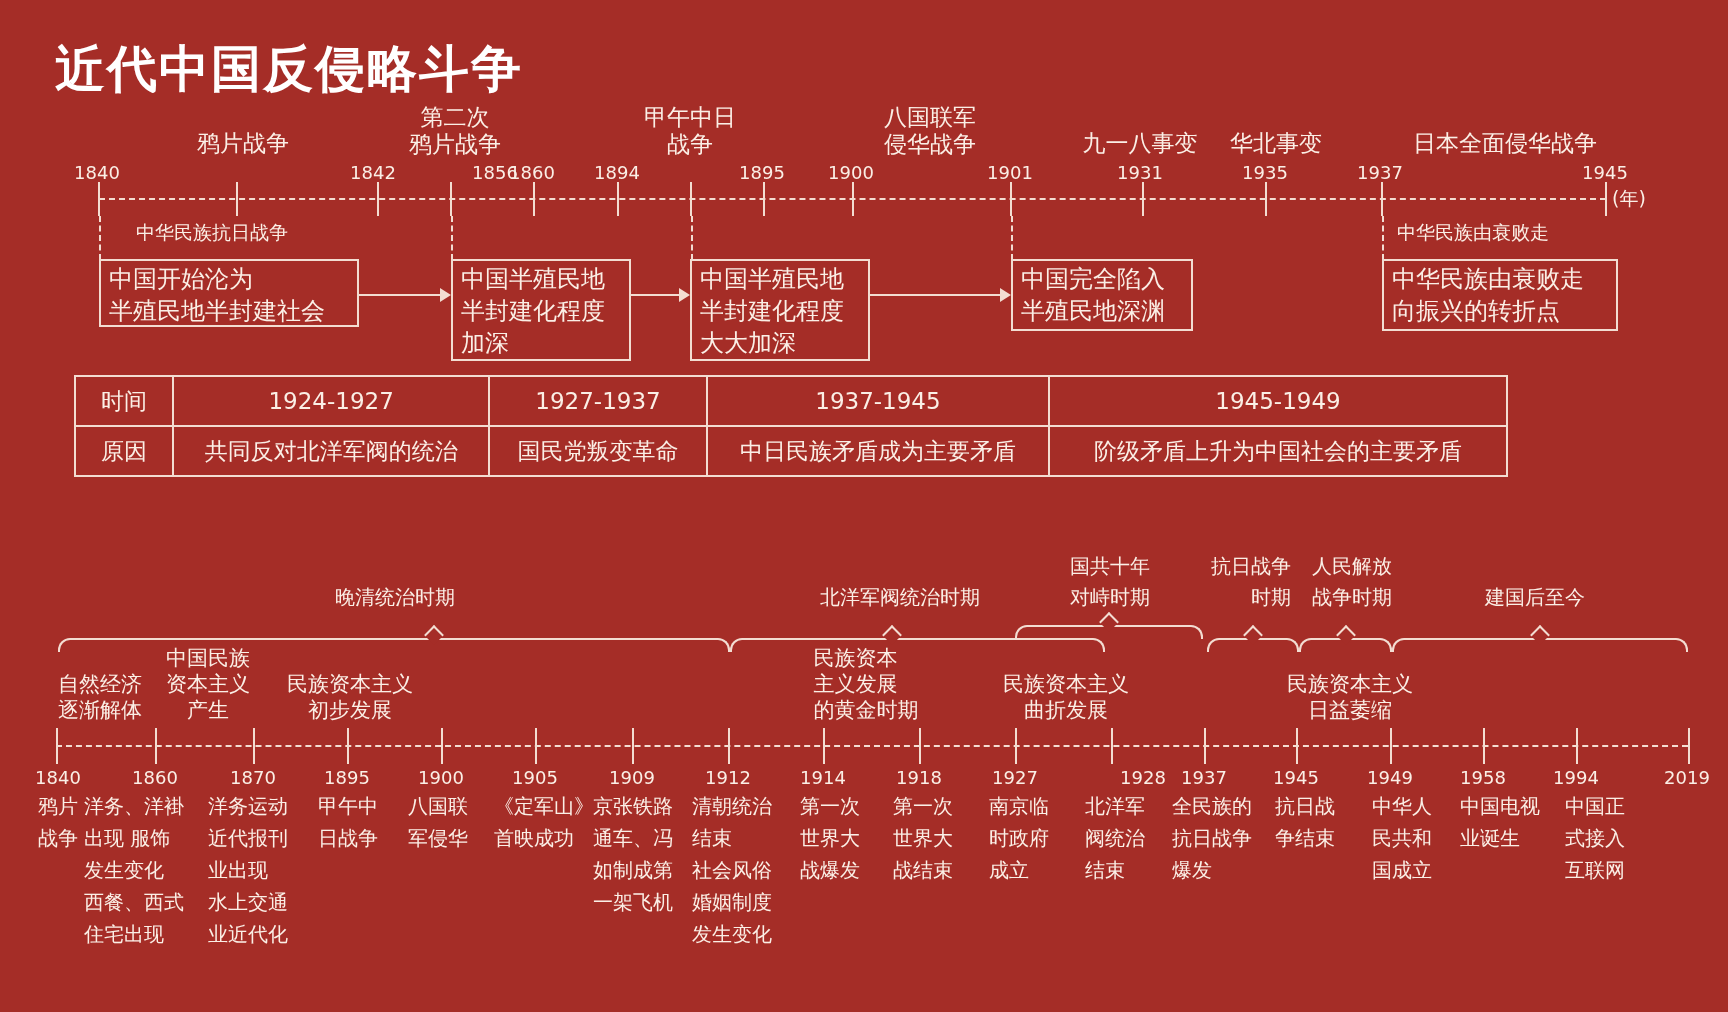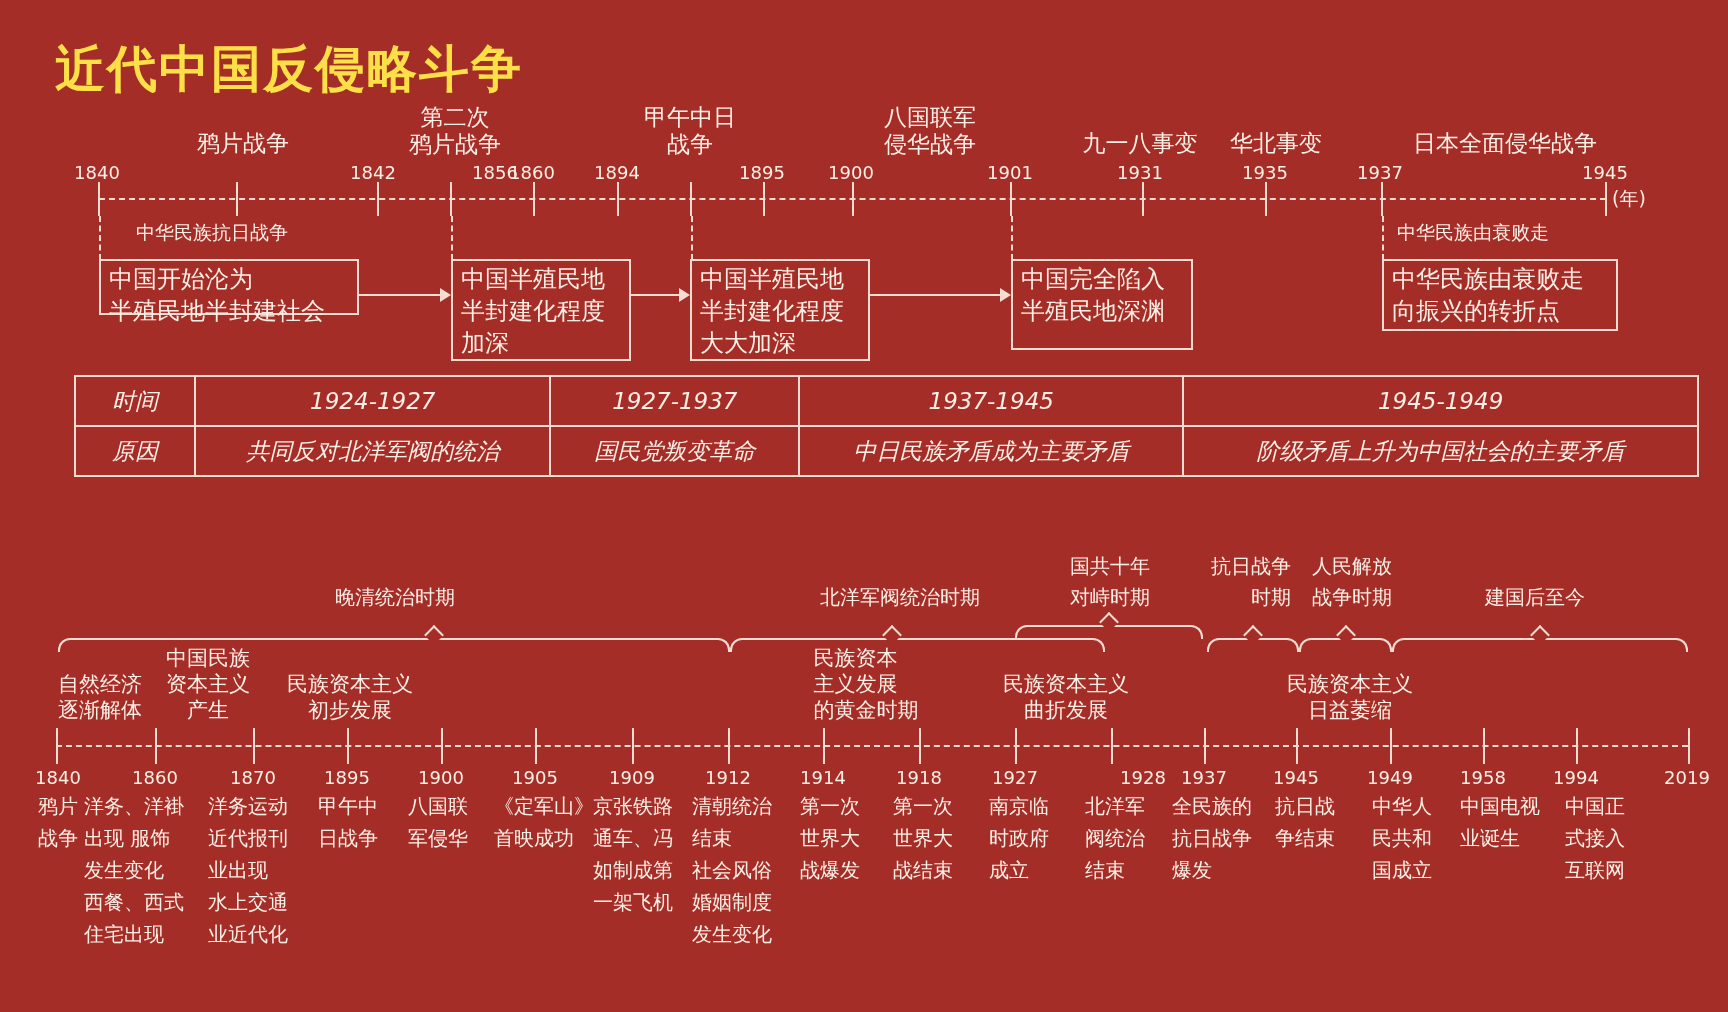--- a/index.html
+++ b/index.html
@@ -6,43 +6,42 @@
   html, body { width: 1728px; height: 1012px; overflow: hidden; }
   body {
     background: #a52d27;
     font-family: "DejaVu Sans", "Liberation Sans", sans-serif;
     color: #fbefe6;
     position: relative;
   }
   .abs { position: absolute; }
   .title {
     left: 55px; top: 36px; font-size: 50px; font-weight: bold; letter-spacing: 2px;
-    color: #fde047;
+    color: #ffffff;
   }
   .ev { font-size: 23px; text-align: center; line-height: 27px; white-space: nowrap; transform: translateX(-50%); }
   .yr { font-size: 18px; transform: translateX(-50%); white-space: nowrap; }
   .tick { width: 2px; background: #f3ddd2; }
   .hdash { height: 0; border-top: 2px dashed #f3ddd2; }
   .vdash { width: 0; border-left: 2px dashed #f3ddd2; }
   .box {
     border: 2px solid #f3ddd2; font-size: 24px; line-height: 32px; padding: 2px 8px;
     white-space: pre-line;
   }
   .arrow { height: 2px; background: #f3ddd2; }
   .arrow::after {
     content: ""; position: absolute; right: -2px; top: -6px;
     border-left: 11px solid #f3ddd2; border-top: 7px solid transparent; border-bottom: 7px solid transparent;
   }
   .small { font-size: 19px; white-space: nowrap; }
   .unit { font-size: 19px; }
 
   table.rel {
-    position: absolute; left: 74px; top: 375px; width: 1625px; border-collapse: collapse;
+    position: absolute; left: 74px; top: 375px; width: 1434px; border-collapse: collapse;
     font-size: 23px;
-    font-style: italic;
   }
   table.rel td {
     border: 2px solid #f3ddd2; text-align: center; height: 50px; white-space: nowrap;
   }
   .period { font-size: 20px; text-align: right; line-height: 31px; white-space: nowrap; transform: translateX(-50%); }
   .brace { height: 14px; border: 2px solid #f3ddd2; border-bottom: none; border-radius: 12px 12px 0 0; }
   .brace .peak {
     position: absolute; left: 50%; top: -12px; width: 14px; height: 14px; margin-left: -7px;
     border-left: 2px solid #f3ddd2; border-top: 2px solid #f3ddd2; transform: rotate(45deg);
     background: #a52d27;
@@ -101,29 +100,29 @@
 
   <div class="abs vdash" style="left:99px; top:216px; height:44px;"></div>
   <div class="abs vdash" style="left:451px; top:216px; height:44px;"></div>
   <div class="abs vdash" style="left:691px; top:216px; height:44px;"></div>
   <div class="abs vdash" style="left:1011px; top:216px; height:44px;"></div>
   <div class="abs vdash" style="left:1382px; top:216px; height:44px;"></div>
 
   <div class="abs small" style="left:136px; top:220px;">中华民族抗日战争</div>
   <div class="abs small" style="left:1397px; top:220px;">中华民族由衰败走</div>
 
-  <div class="abs box" style="left:99px; top:259px; width:260px; height:56px;">中国开始沦为
+  <div class="abs box" style="left:99px; top:259px; width:260px; height:68px;">中国开始沦为
 半殖民地半封建社会</div>
   <div class="abs box" style="left:451px; top:259px; width:180px; height:102px;">中国半殖民地
 半封建化程度
 加深</div>
   <div class="abs box" style="left:690px; top:259px; width:180px; height:102px;">中国半殖民地
 半封建化程度
 大大加深</div>
-  <div class="abs box" style="left:1011px; top:259px; width:182px; height:91px;">中国完全陷入
+  <div class="abs box" style="left:1011px; top:259px; width:182px; height:72px;">中国完全陷入
 半殖民地深渊</div>
   <div class="abs box" style="left:1382px; top:259px; width:236px; height:72px;">中华民族由衰败走
 向振兴的转折点</div>
 
   <div class="abs arrow" style="left:359px; top:294px; width:90px;"></div>
   <div class="abs arrow" style="left:631px; top:294px; width:57px;"></div>
   <div class="abs arrow" style="left:870px; top:294px; width:139px;"></div>
 </div>
 
 <table class="rel">

